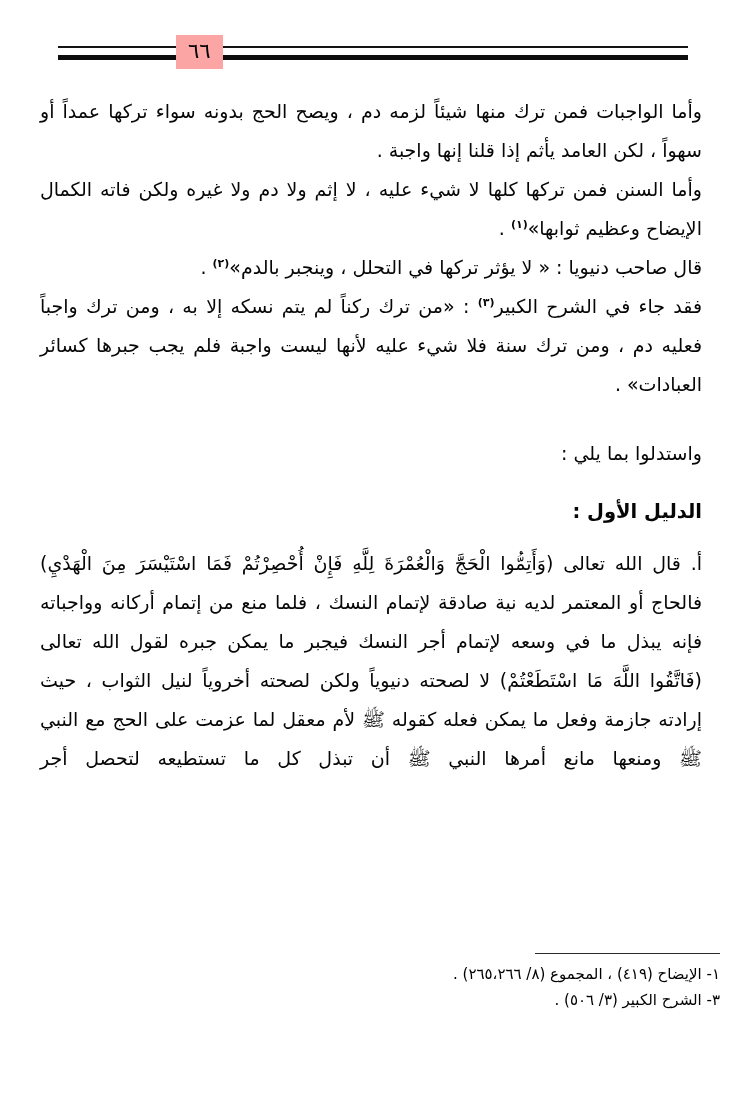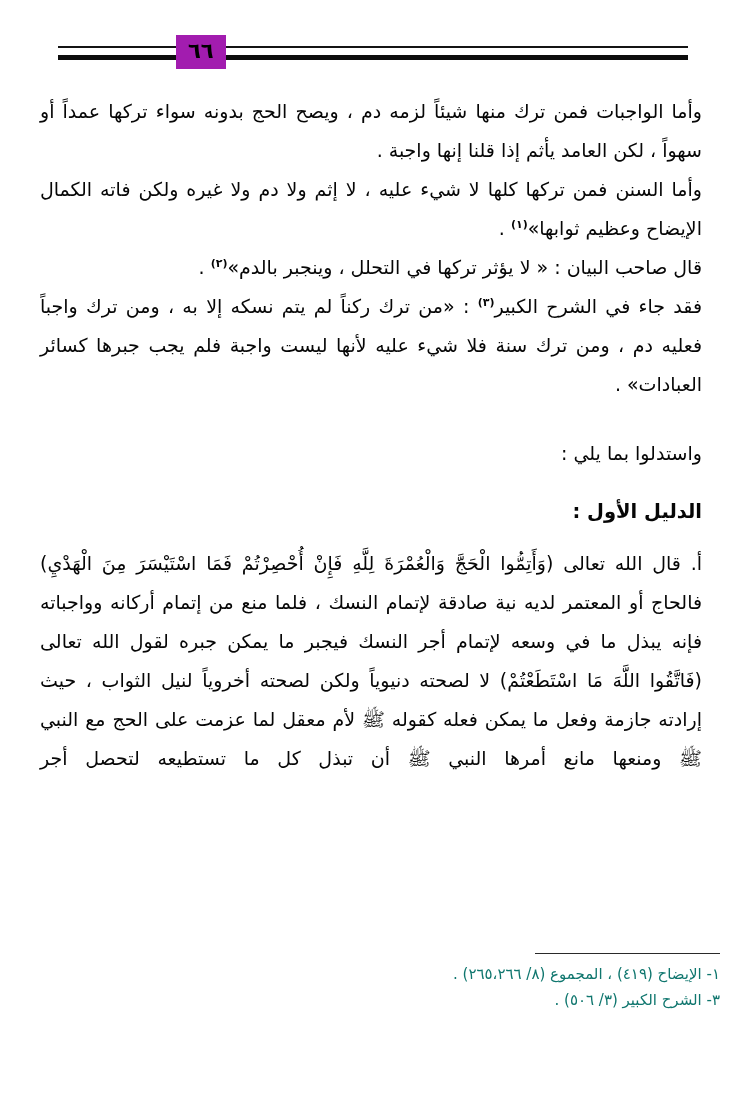--- a/index.html
+++ b/index.html
@@ -27,24 +27,24 @@
     left: 58px;
     right: 62px;
     height: 22px;
   }
   .rule-thin  { height: 2px; background: #141414; }
   .rule-thick { height: 5px; background: #0d0d0d; margin-top: 7px; }
   .page-number {
     position: absolute;
     top: -11px;
     left: 118px;
-    background: #a21caf;
+    background: #fca5a5;
     padding: 0 12px;
     font-size: 21px;
-    font-weight: bold;
+    font-weight: normal;
     line-height: 1.6;
     z-index: 2;
   }
 
   
   .body-text {
     position: absolute;
     top: 92px;
     right: 48px;
     left: 40px;
@@ -70,21 +70,21 @@
 
   
   .footnotes {
     position: absolute;
     right: 30px;
     left: 46px;
     bottom: 86px;
     font-size: 15px;
     line-height: 1.75;
     text-align: right;
-    color: #0f766e;
+    color: #000000;
   }
   .footnote-separator {
     width: 185px;
     height: 1px;
     background: #2a2a2a;
     margin-bottom: 7px;
   }
   .footnote-item { white-space: nowrap; }
 </style>
 </head>
@@ -102,21 +102,21 @@
 
     <p class="para">
       <span>وأما الواجبات فمن ترك منها شيئاً لزمه دم ، ويصح الحج بدونه سواء تركها عمداً أو سهواً ، لكن العامد يأثم إذا قلنا إنها واجبة .</span>
     </p>
 
     <p class="para">
       <span>وأما السنن فمن تركها كلها لا شيء عليه ، لا إثم ولا دم ولا غيره ولكن فاته الكمال الإيضاح وعظيم ثوابها»</span><sup class="fn-ref">(١)</sup><span> .</span>
     </p>
 
     <p class="para">
-      <span>قال صاحب البيان : « لا يؤثر تركها في التحلل ، وينجبر بالدم»</span><sup class="fn-ref">(٢)</sup><span> .</span>
+      <span>قال صاحب دنيويا : « لا يؤثر تركها في التحلل ، وينجبر بالدم»</span><sup class="fn-ref">(٢)</sup><span> .</span>
     </p>
 
 
     <p class="para">
       <span>فقد جاء في الشرح الكبير</span><sup class="fn-ref">(٣)</sup><span> : «من ترك ركناً لم يتم نسكه إلا به ، ومن ترك واجباً فعليه دم ، ومن ترك سنة فلا شيء عليه لأنها ليست واجبة فلم يجب جبرها كسائر العبادات» .</span>
     </p>
 
     <p class="para standalone-line">واستدلوا بما يلي :</p>
 
     <h3 class="section-heading">الدليل الأول :</h3>

